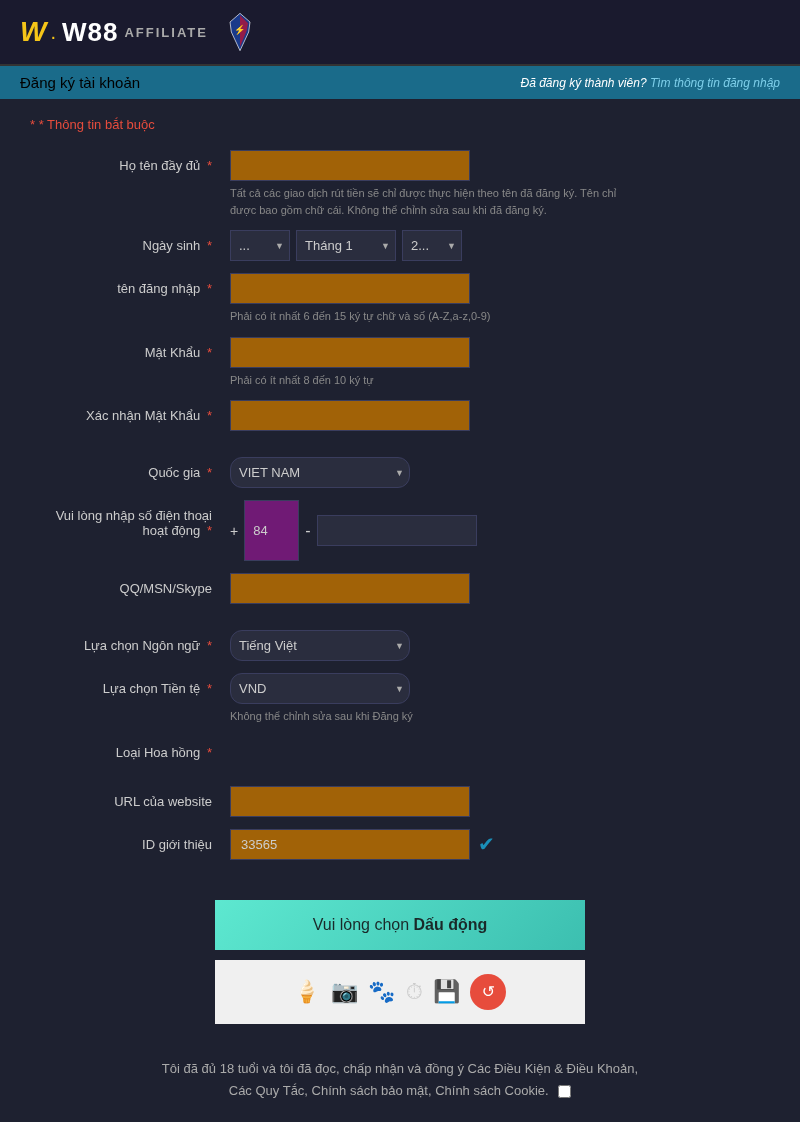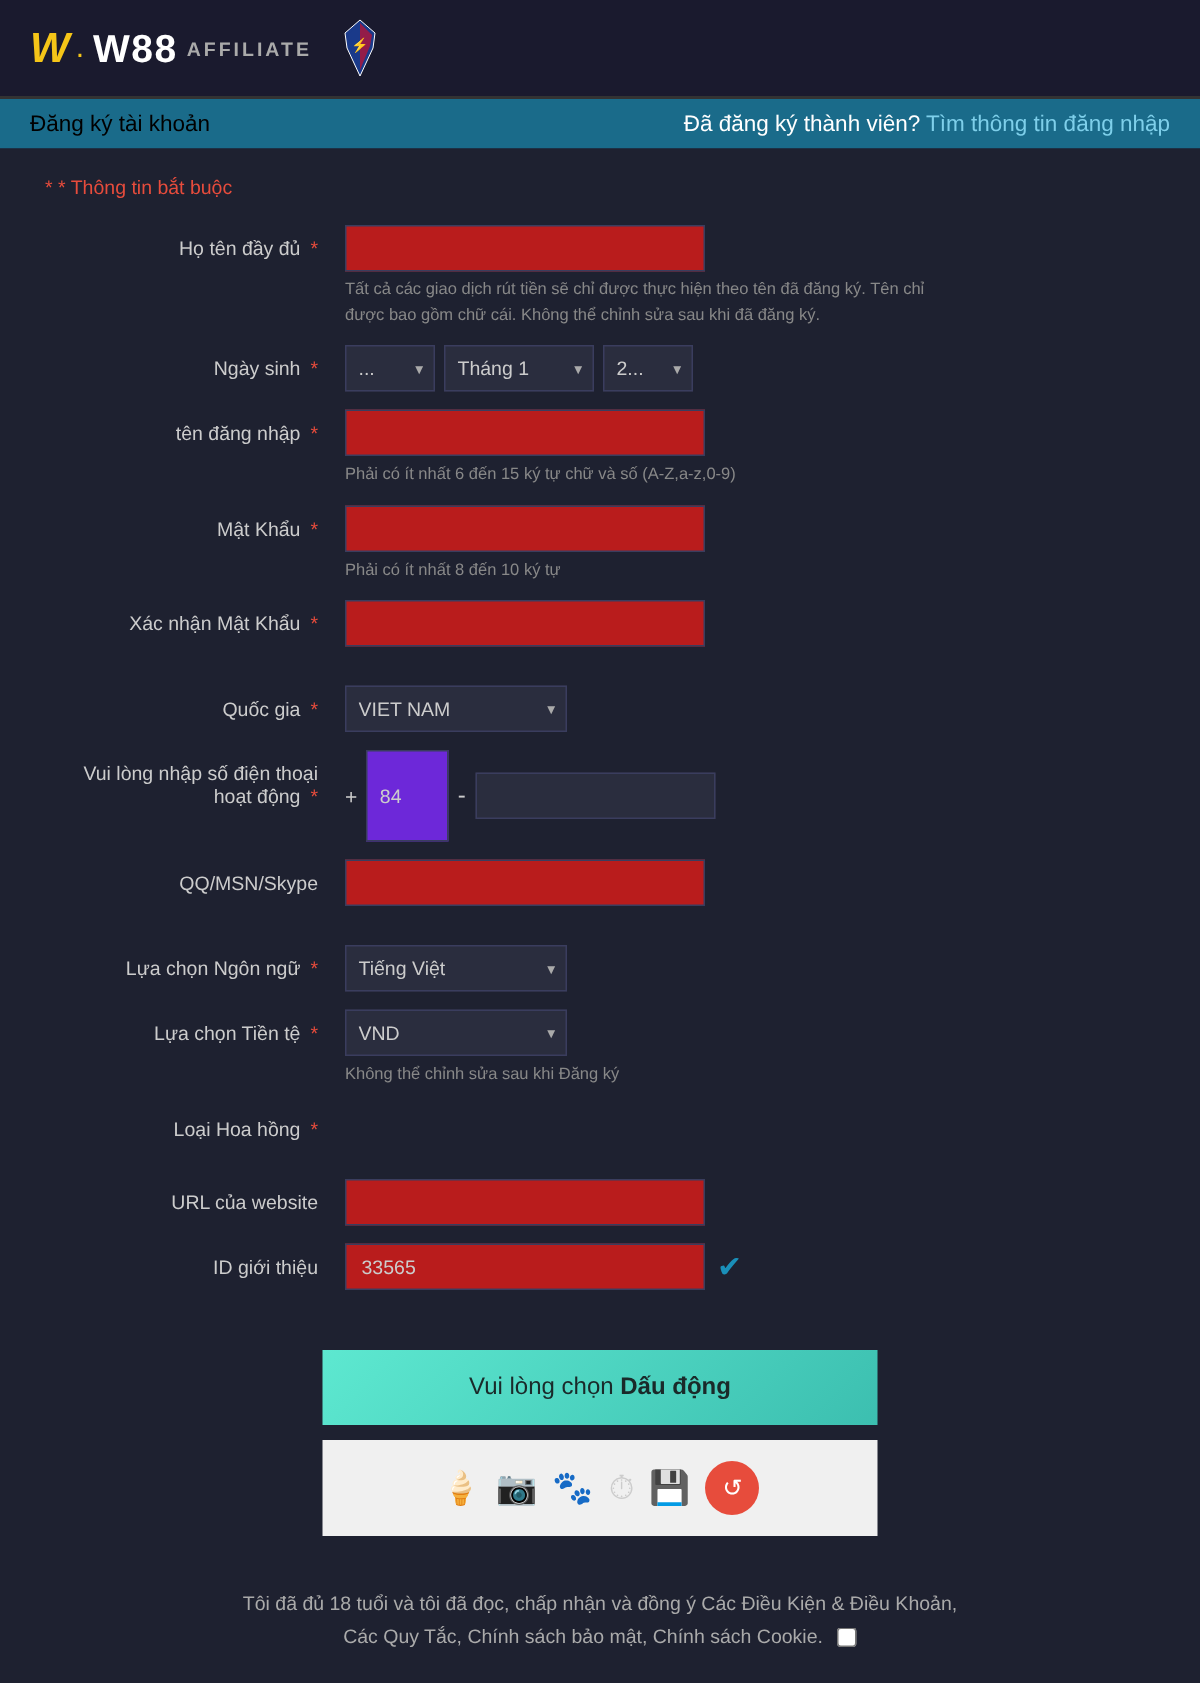--- a/index.html
+++ b/index.html
@@ -57,22 +57,23 @@
       justify-content: space-between;
       align-items: center;
       padding: 8px 20px;
     }
     .top-bar-title {
       color: #000000;
       font-size: 15px;
       font-weight: normal;
     }
     .top-bar-right {
-      font-size: 15px;
+      font-size: 12px;
       color: #fff;
+      font-style: italic;
     }
     .top-bar-link {
       color: #7ecfea;
       cursor: pointer;
       text-decoration: none;
     }
 
     
     .form-container {
       background-color: #1e2130;
@@ -104,21 +105,21 @@
       position: relative;
     }
     .form-label .req {
       color: #e74c3c;
       margin-left: 3px;
     }
     .form-field {
       flex: 1;
     }
     .form-input {
-      background-color: #b91c1c;
+      background-color: #a16207;
       border: 1px solid #3a3d5e;
       color: #ccc;
       padding: 7px 10px;
       font-size: 13px;
       width: 240px;
       outline: none;
     }
     .hint-text {
       color: #888;
       font-size: 11px;
@@ -151,36 +152,36 @@
       background-color: #2a2d3e;
       border: 1px solid #3a3d5e;
       color: #ccc;
       padding: 7px 22px 7px 8px;
       font-size: 13px;
       outline: none;
       cursor: pointer;
       appearance: none;
       -webkit-appearance: none;
     }
-    .select-wrapper.wide select { width: 148px; }
+    .select-wrapper.wide select { width: 180px; border-radius: 12px; }
     .select-wrapper.medium select { width: 100px; }
     .select-wrapper.narrow select { width: 60px; }
 
     
     .phone-row {
       display: flex;
       align-items: center;
       gap: 6px;
     }
     .phone-plus {
       color: #ccc;
       font-size: 14px;
     }
     .phone-code {
-      background-color: #6d28d9;
+      background-color: #701a75;
       border: 1px solid #3a3d5e;
       color: #ccc;
       padding: 22px 8px;
       font-size: 13px;
       width: 55px;
       outline: none;
     }
     .phone-dash {
       color: #ccc;
     }

